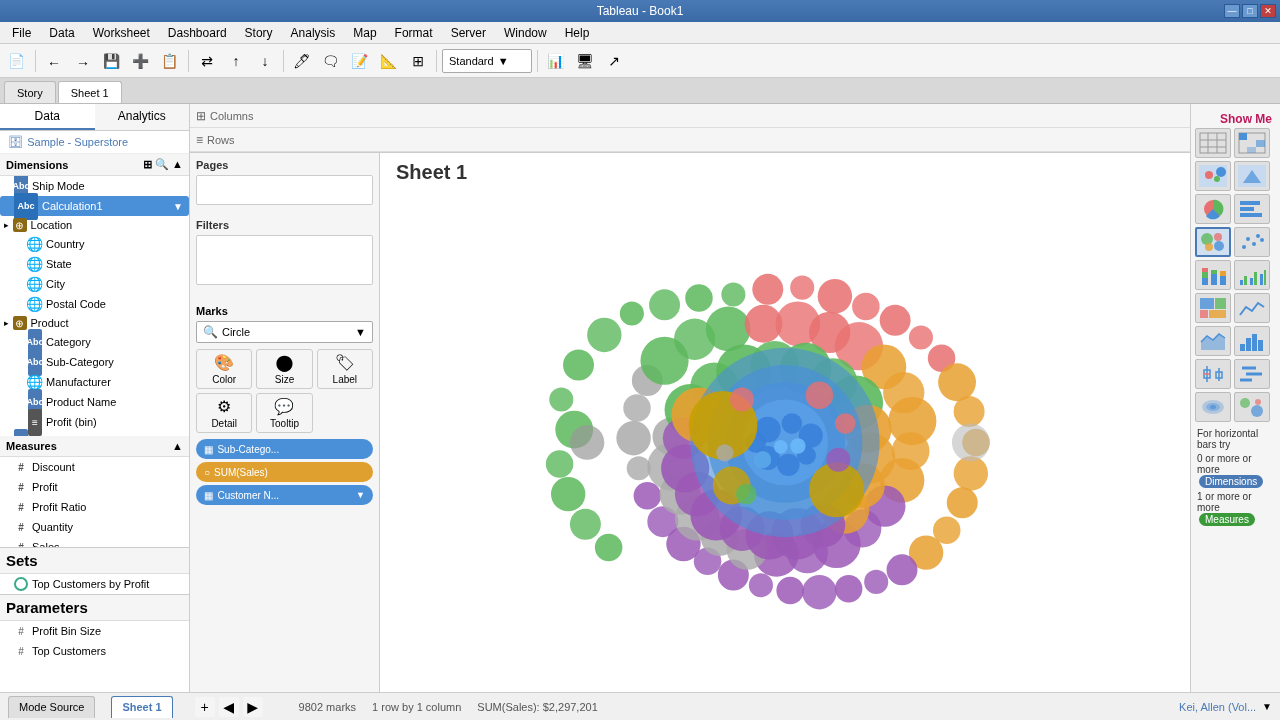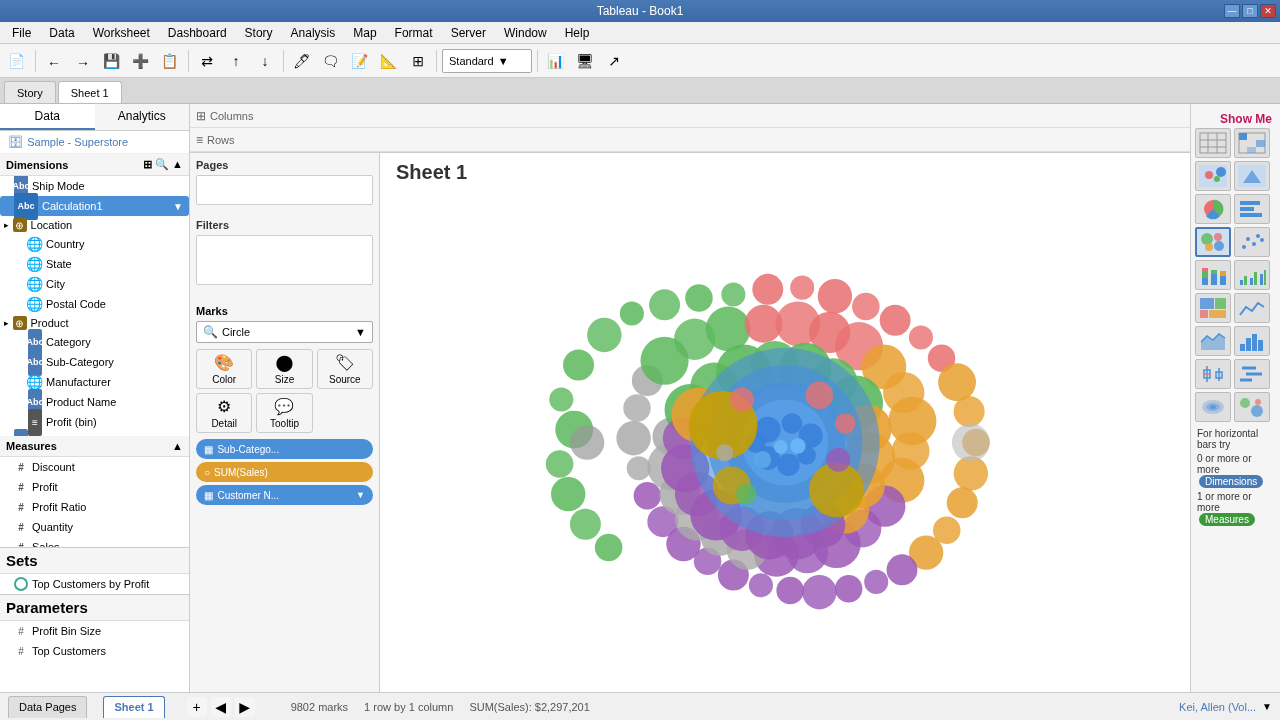--- a/index.html
+++ b/index.html
@@ -615,21 +615,21 @@
             <div class="mark-btn">
               <div class="mark-icon">🎨</div>
               <span>Color</span>
             </div>
             <div class="mark-btn">
               <div class="mark-icon">⬤</div>
               <span>Size</span>
             </div>
             <div class="mark-btn">
               <div class="mark-icon">🏷</div>
-              <span>Source</span>
+              <span>Label</span>
             </div>
             <div class="mark-btn">
               <div class="mark-icon">⚙</div>
               <span>Detail</span>
             </div>
             <div class="mark-btn">
               <div class="mark-icon">💬</div>
               <span>Tooltip</span>
             </div>
           </div>
@@ -963,21 +963,21 @@
       <div style="font-size:10px;">
         <span>1 or more</span> or more
         <span class="hint-badge green">Measures</span>
       </div>
     </div>
   </div>
 </div>
 
 <div id="status-bar">
   <div class="status-tab">
-    <span>Data Pages</span>
+    <span>Mode Source</span>
   </div>
   <div class="status-tab active">
     <span>Sheet 1</span>
   </div>
   <div style="display:flex; gap:4px; margin-left:6px;">
     <div class="tb-btn" style="width:20px; height:20px;">+</div>
     <div class="tb-btn" style="width:20px; height:20px;">◀</div>
     <div class="tb-btn" style="width:20px; height:20px;">▶</div>
   </div>
   <div class="status-item" style="margin-left:20px;">9802 marks</div>

